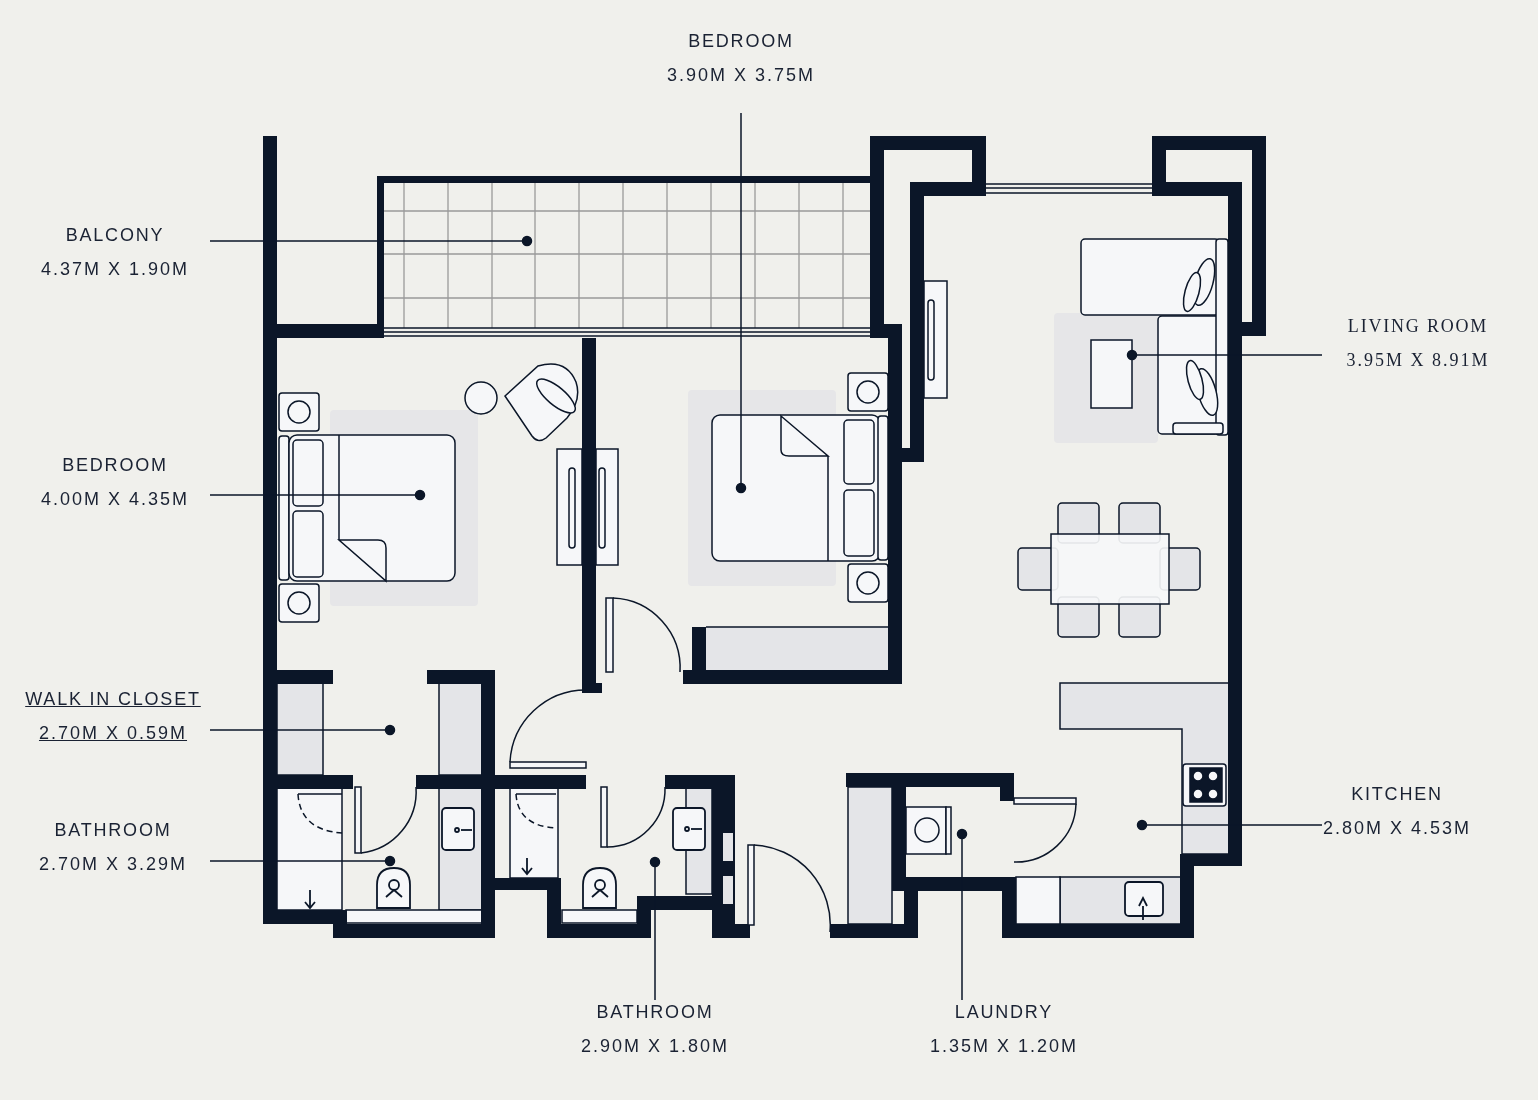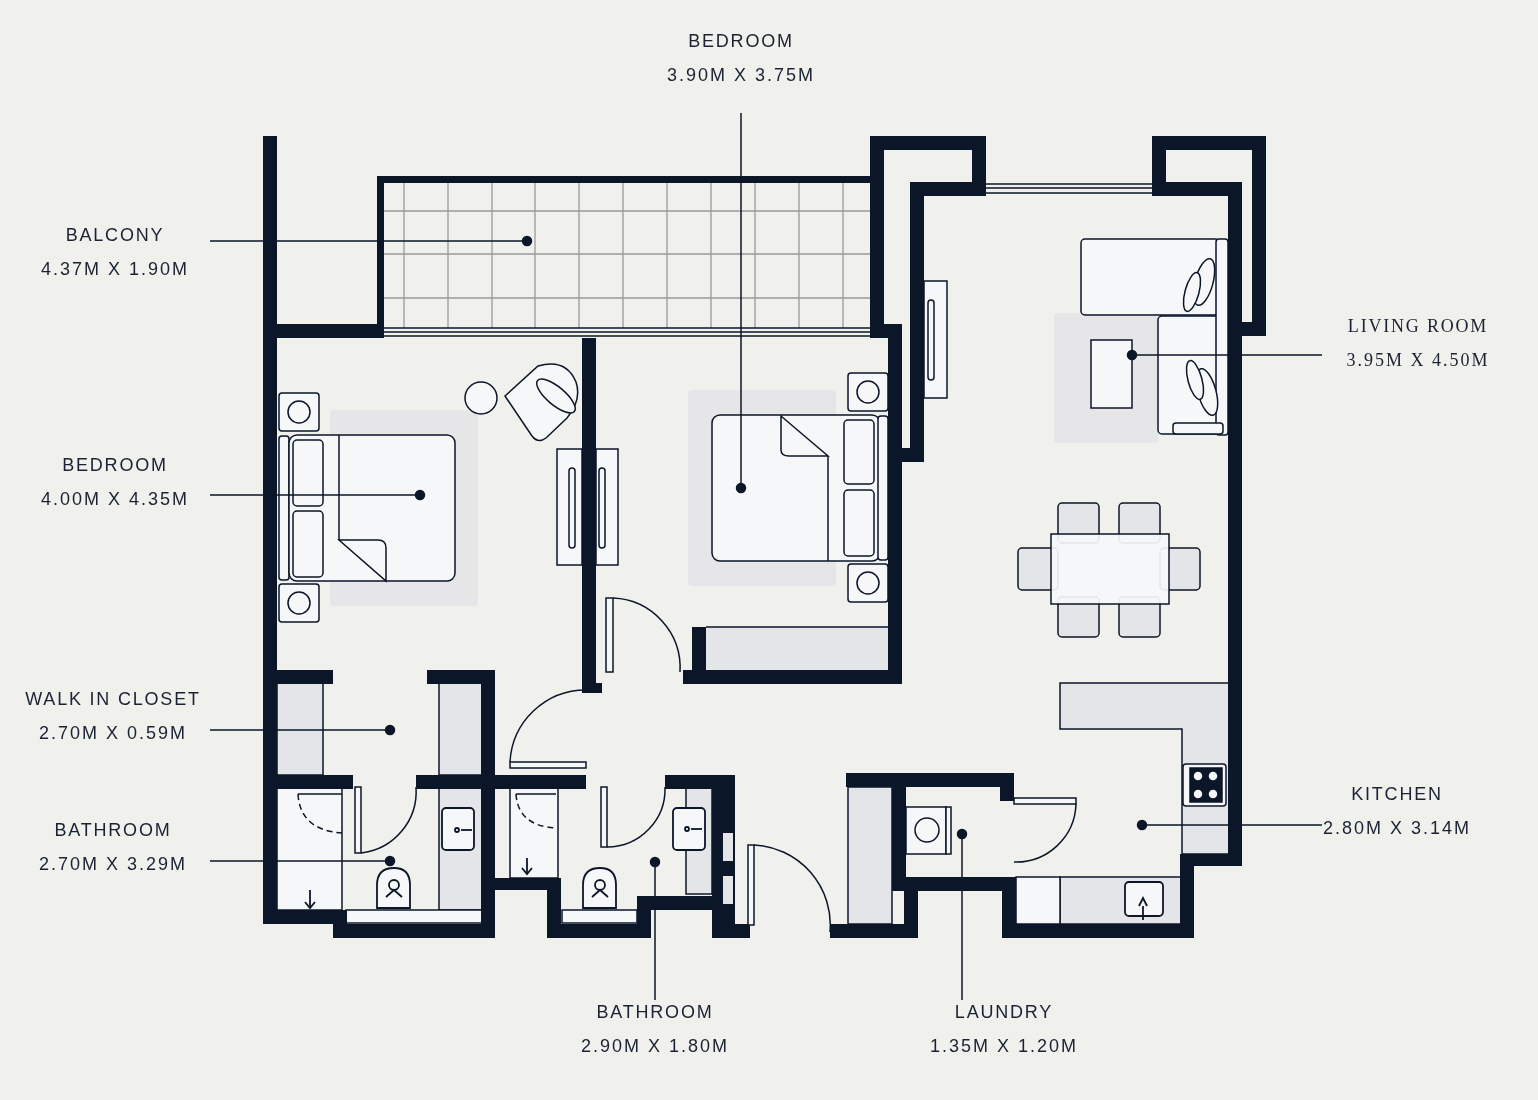--- a/index.html
+++ b/index.html
@@ -305,35 +305,35 @@
   <span class="dim">3.90M X 3.75M</span>
 </div>
 <div class="label" style="left:15px; top:202px; width:200px;margin-top:16px;">
   <span class="name">BALCONY</span>
   <span class="dim">4.37M X 1.90M</span>
 </div>
 <div class="label" style="left:15px; top:448px; width:200px;">
   <span class="name">BEDROOM</span>
   <span class="dim">4.00M X 4.35M</span>
 </div>
-<div class="label" style="left:13px; top:682px; width:200px;">
+<div class="label" style="left:13px; top:682px; width:200px;text-decoration:underline;">
   <span class="name">WALK IN CLOSET</span>
   <span class="dim">2.70M X 0.59M</span>
 </div>
 <div class="label" style="left:13px; top:813px; width:200px;">
   <span class="name">BATHROOM</span>
   <span class="dim">2.70M X 3.29M</span>
 </div>
 <div class="label" style="left:1318px; top:309px; width:200px;font-family:Liberation Serif, serif;">
   <span class="name">LIVING ROOM</span>
-  <span class="dim">3.95M X 4.50M</span>
+  <span class="dim">3.95M X 8.91M</span>
 </div>
 <div class="label" style="left:1297px; top:777px; width:200px;">
   <span class="name">KITCHEN</span>
-  <span class="dim">2.80M X 3.14M</span>
+  <span class="dim">2.80M X 4.53M</span>
 </div>
 <div class="label" style="left:555px; top:995px; width:200px;">
   <span class="name">BATHROOM</span>
   <span class="dim">2.90M X 1.80M</span>
 </div>
 <div class="label" style="left:904px; top:995px; width:200px;">
   <span class="name">LAUNDRY</span>
   <span class="dim">1.35M X 1.20M</span>
 </div>
 

